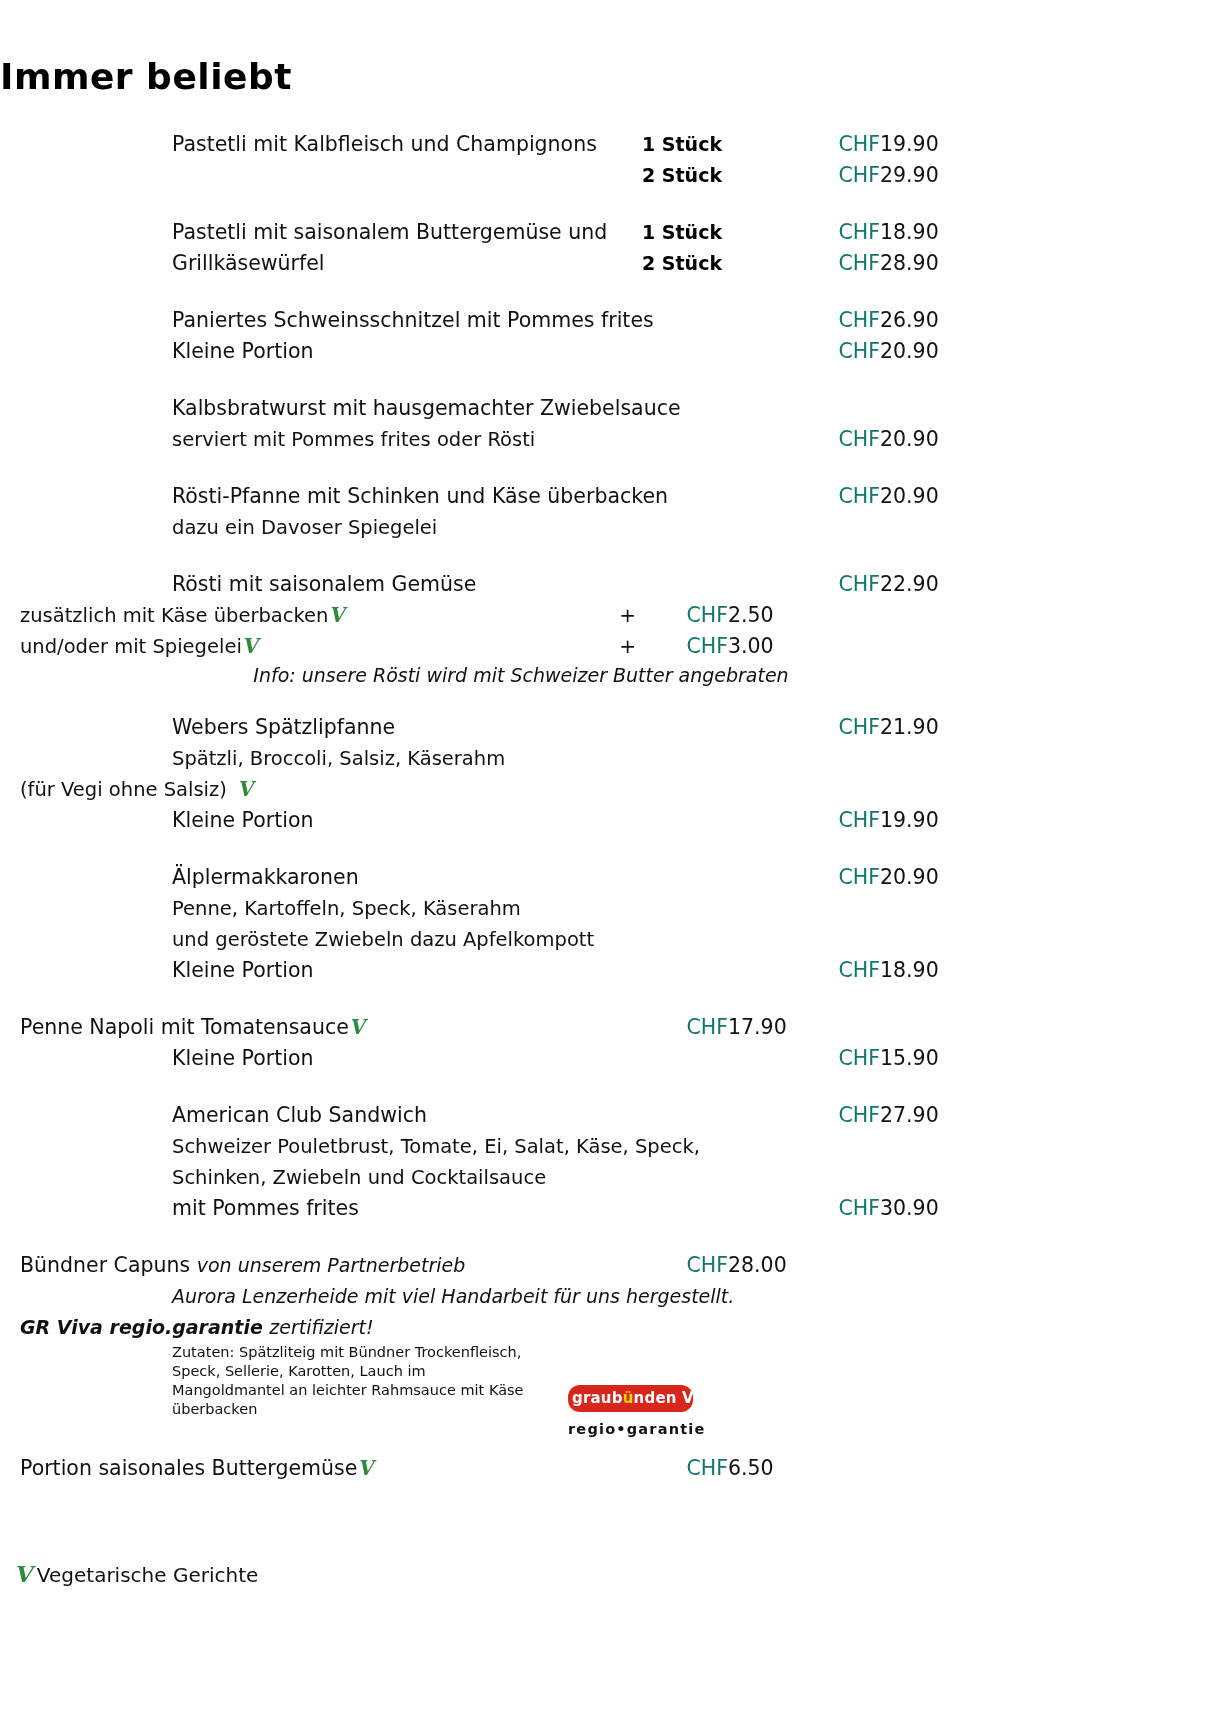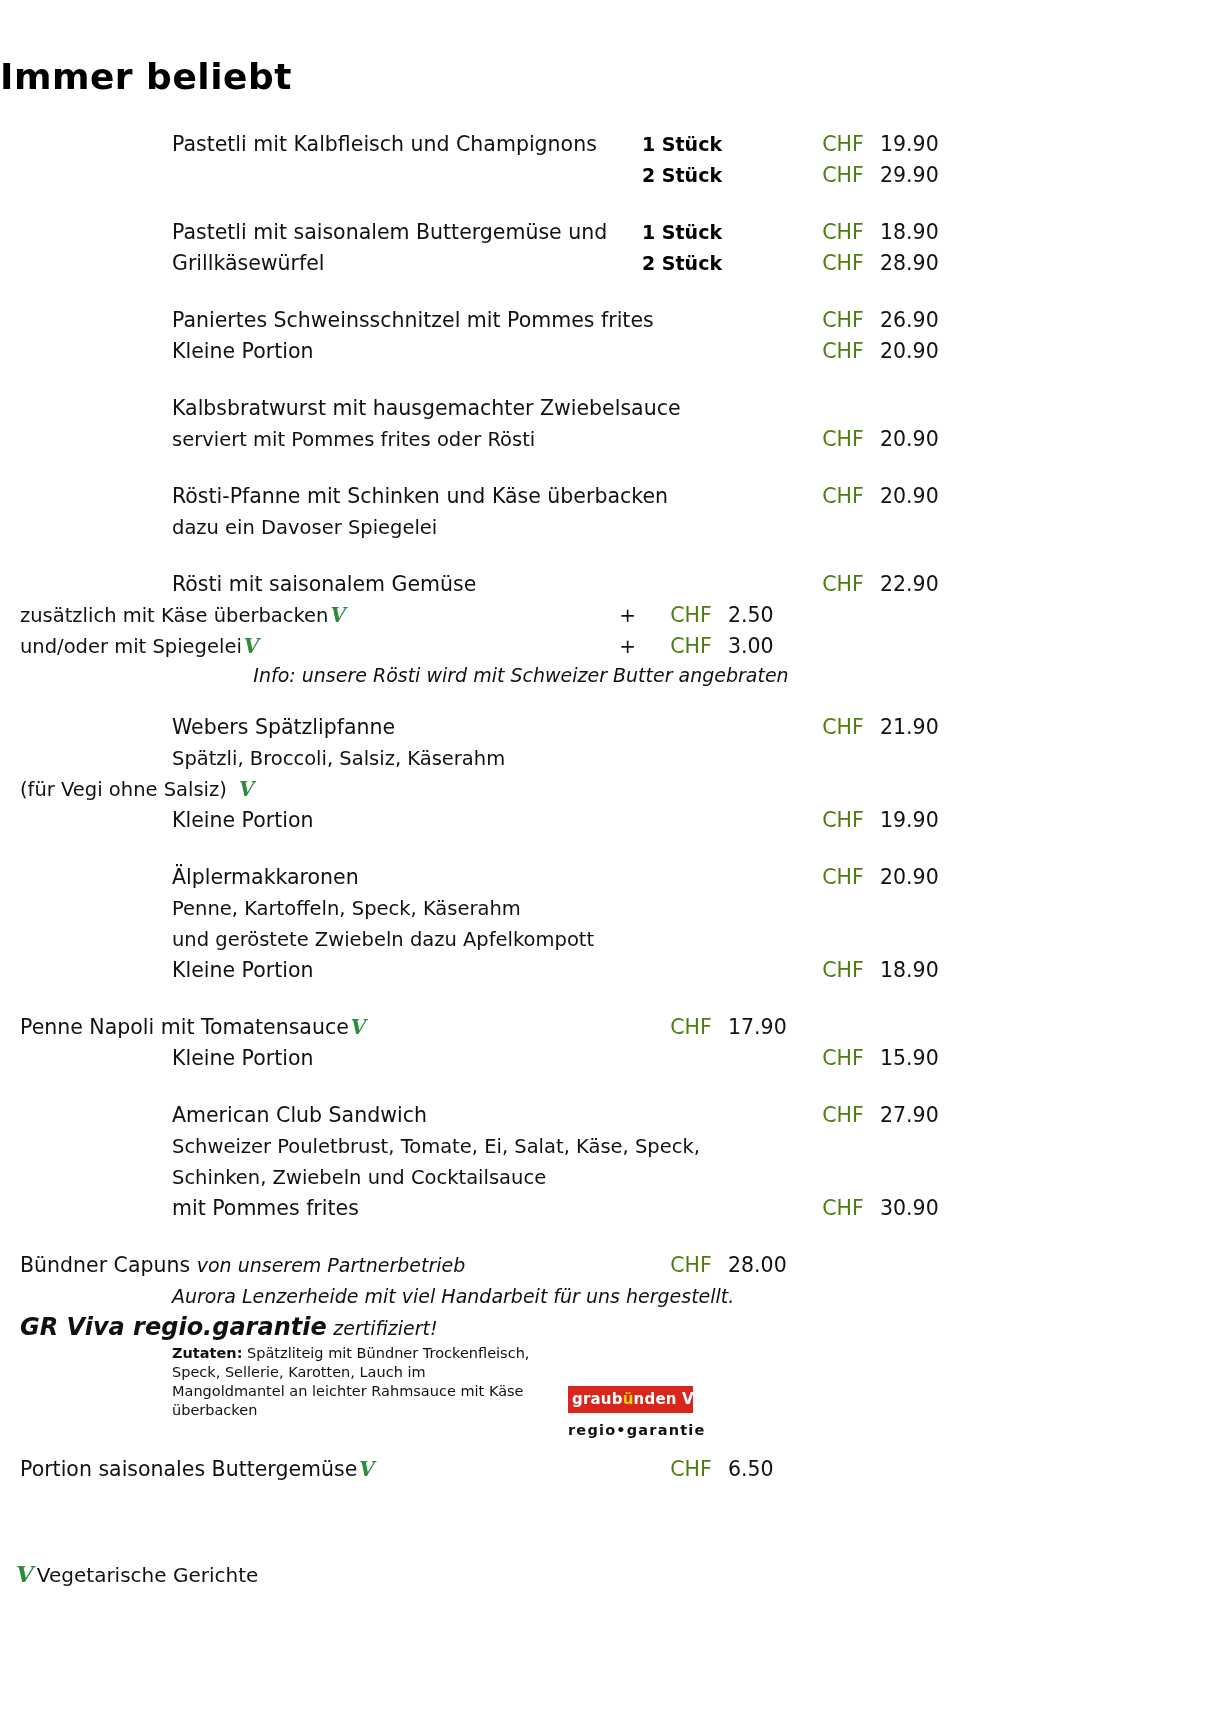--- a/index.html
+++ b/index.html
@@ -62,24 +62,24 @@
     white-space: nowrap;
   }
   .plus-col {
     width: 26px;
     text-align: right;
     font-size: 20px;
     color: #111;
   }
   .cur-col {
     width: 74px;
-    text-align: center;
+    text-align: right;
     padding-left: 18px;
     font-size: 20.5px;
-    color: #4d7c0f;
+    color: #0f766e;
   }
   .price-col {
     width: 92px;
     text-align: left;
     font-size: 20.5px;
     color: #111;
   }
   .desc {
     font-size: 19.5px;
     color: #111;
@@ -100,47 +100,48 @@
     padding-right: 180px;
     padding-top: 2px;
   }
   .capuns-italic {
     font-style: italic;
     font-size: 19px;
   }
   .capuns-bold-italic {
     font-style: italic;
     font-weight: bold;
-    font-size: 24px;
+    font-size: 19px;
   }
   .ingredients {
     font-size: 14.5px;
     line-height: 19px;
     color: #111;
     width: 360px;
   }
   .ingredients b {
-    font-weight: bold;
+    font-weight: normal;
   }
   .logo {
     position: absolute;
     left: 568px;
     top: 42px;
     width: 125px;
     text-align: center;
   }
   .logo-top {
     background: #d9261c;
     color: #fff;
     font-size: 15px;
     font-weight: bold;
     letter-spacing: 0.2px;
     padding: 5px 4px 5px 4px;
     line-height: 17px;
     white-space: nowrap;
+    border-radius: 12px;
   }
   .logo-top .y {
     color: #f2d200;
   }
   .logo-bottom {
     color: #111;
     font-size: 14.5px;
     font-weight: bold;
     letter-spacing: 1.2px;
     padding-top: 9px;

